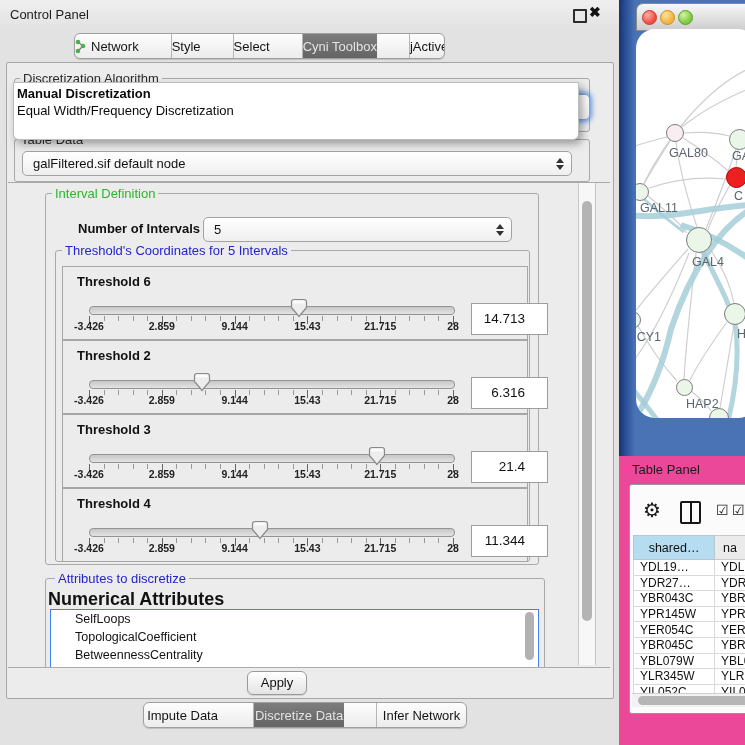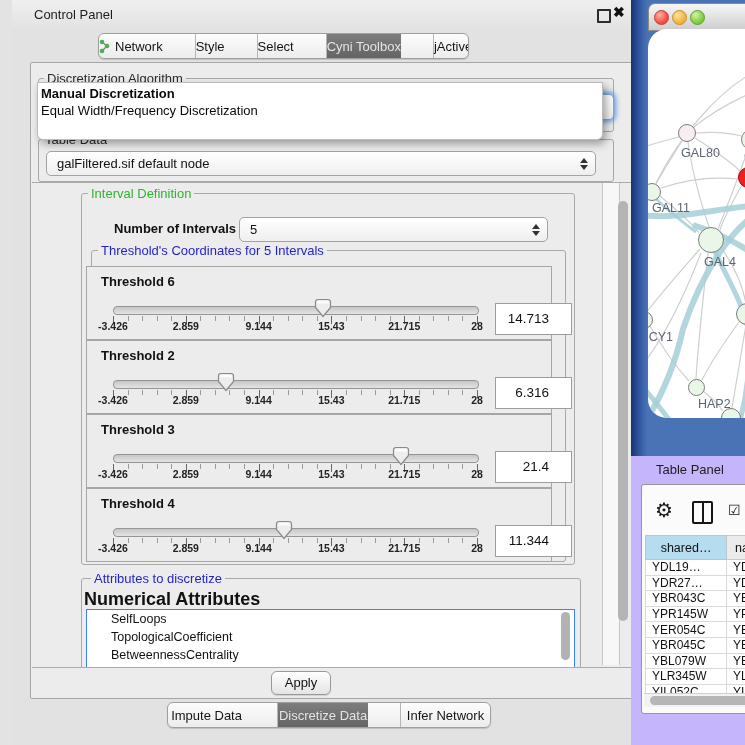--- a/index.html
+++ b/index.html
@@ -1,18 +1,18 @@
 <!DOCTYPE html>
 <html><head>
 <meta charset="utf-8">
 <style>
   html,body{margin:0;padding:0;}
   body{width:745px;height:745px;overflow:hidden;font-family:"Liberation Sans",sans-serif;background:#e3e3e3;}
   #app{position:relative;width:745px;height:745px;overflow:hidden;}
-  .abs{position:absolute;margin-left:12px;}
+  .abs{position:absolute;}
 
   
   #cp{left:0;top:0;width:619px;height:745px;background:linear-gradient(#efefef,#e2e2e2 30px,#e2e2e2);}
   #cp-title{left:10px;top:7px;font-size:13px;color:#1d1d1d;}
   #win-min{left:573px;top:9px;width:10px;height:10px;border:2px solid #2b2b2b;border-radius:1px;cursor:pointer;}
   #win-close{left:589px;top:4px;font-size:14px;font-weight:bold;color:#111;cursor:pointer;}
 
   
   .seg-group{display:flex;height:24px;border:1px solid #9f9f9f;border-radius:6px;overflow:hidden;background:linear-gradient(#fdfdfd,#ececec);box-shadow:0 1px 1px rgba(0,0,0,.15);gap:32px;}
   .seg{display:flex;align-items:center;justify-content:center;gap:4px;font-size:13px;color:#141414;border-left:1px solid #b5b5b5;cursor:pointer;white-space:nowrap;}
@@ -73,21 +73,21 @@
   #net-titlebar{left:636px;top:3px;width:109px;height:26px;background:linear-gradient(#f7f7f7,#cdcdcd);border:1px solid #8a8a8a;border-right:none;border-top-left-radius:7px;}
   .tl{position:absolute;top:6px;width:13px;height:13px;border-radius:50%;cursor:pointer;}
   #tl-red{left:5px;background:radial-gradient(circle at 35% 30%,#ffb0a8,#ee4f42 65%);border:1px solid #c13a2e;}
   #tl-yellow{left:23px;background:radial-gradient(circle at 35% 30%,#ffe2a0,#f2b23c 65%);border:1px solid #c78f23;}
   #tl-green{left:41px;background:radial-gradient(circle at 35% 30%,#d2f3a6,#7fc93f 65%);border:1px solid #5f9c28;}
   #net-canvas{left:636px;top:29px;width:121px;height:389px;background:#fff;overflow:hidden;border-radius:19px;}
   .node{position:absolute;border-radius:50%;border:1.5px solid #7c7c7c;box-sizing:border-box;cursor:pointer;}
   .node-label{position:absolute;font-size:12.5px;color:#5c6670;white-space:nowrap;}
 
   
-  #table-region{left:619px;top:456px;width:126px;height:289px;background:#c4b5fd;}
+  #table-region{left:619px;top:456px;width:126px;height:289px;background:#ec4899;}
   #tp-title{left:632px;top:462px;font-size:13px;color:#1d1d1d;}
   #tp-box{left:629px;top:484px;width:130px;height:228px;background:#fbfbfb;border:1px solid #979797;border-radius:3px;overflow:hidden;}
   .tp-icon{position:absolute;cursor:pointer;color:#1a1a1a;}
   #gear-ic{left:13px;top:13px;font-size:20px;}
   #cols-ic{left:50px;top:16px;width:17px;height:19px;border:2px solid #161616;border-radius:2px;}
   #cols-ic div{position:absolute;left:7.5px;top:0;width:2px;height:19px;background:#161616;}
   .chk{font-size:14px;top:17px;}
   #chk1{left:86px;}
   #chk2{left:102px;}
   #tp-table{position:absolute;left:3px;top:50px;width:160px;font-size:12px;color:#111;border-collapse:collapse;}

